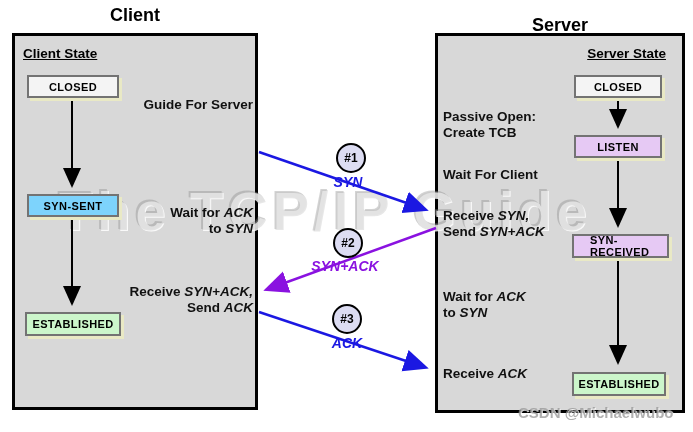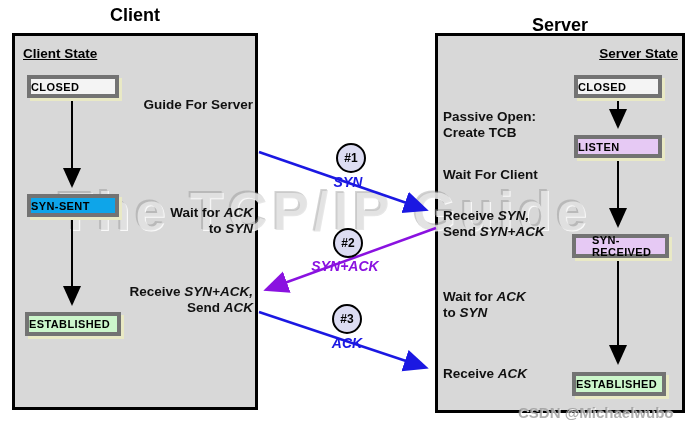--- a/index.html
+++ b/index.html
@@ -10,22 +10,22 @@
   .panel{
     position:absolute;background:#d8d8d8;border:3px solid #000;box-sizing:border-box;z-index:0;
   }
   .panel-title{
     position:absolute;text-align:center;font-weight:bold;font-size:18px;color:#000;z-index:3;
   }
   .state-heading{
     position:absolute;font-weight:bold;font-size:13.5px;text-decoration:underline;z-index:3;color:#000;
   }
   .state-box{
-    position:absolute;border:4px solid #737373;box-sizing:border-box;
-    display:flex;align-items:center;
+    position:absolute;border:2px solid #737373;box-sizing:border-box;
+    display:flex;align-items:center;justify-content:center;
     font-weight:bold;font-size:11px;letter-spacing:.4px;color:#000;
     box-shadow:3px 3px 0 #e9e9c5;z-index:3;
   }
   .ann{
     position:absolute;font-weight:bold;font-size:13.5px;line-height:15.5px;z-index:3;color:#111;
   }
   .ann.right{text-align:right;}
   .it{font-style:italic;}
   .msg-circle{
     position:absolute;width:30px;height:30px;border:2px solid #000;border-radius:50%;
@@ -86,21 +86,21 @@
     <line x1="436" y1="228" x2="268" y2="289" stroke-width="2.5" marker-end="url(#ah-purple)" stroke="#8a12e0"></line>
     <line x1="259" y1="312" x2="424" y2="367" stroke-width="2.5" marker-end="url(#ah-blue)" stroke="#1b18e2"></line>
   </svg>
 
   <div class="state-heading" style="left:23px;top:46px;">Client State</div>
 
   <div class="state-box" style="left: 27px; top: 75px; width: 92px; height: 23px; background-color: rgb(244, 244, 244);">
     <span>CLOSED</span>
   </div>
 
-  <div class="state-box" style="left: 27px; top: 194px; width: 92px; height: 23px; background-color: #0ea5e9;">
+  <div class="state-box" style="left: 27px; top: 194px; width: 92px; height: 23px; background-color: #7dd3fc;">
     <span>SYN-SENT</span>
   </div>
 
   <div class="state-box" style="left: 25px; top: 312px; width: 96px; height: 24px; background-color: rgb(204, 246, 203);">
     <span>ESTABLISHED</span>
   </div>
 
   <div class="ann right" style="left:103px;top:97px;width:150px;">
     <span>Guide For Server</span>
   </div>
@@ -124,21 +124,21 @@
   <div class="msg-circle" style="left: 333px; top: 228px; background-color: rgb(220, 220, 242);">
     <span>#2</span>
   </div>
   <div class="msg-label" style="left: 295px; top: 258px; width: 100px; color: rgb(138, 18, 224);">SYN+ACK</div>
 
   <div class="msg-circle" style="left: 332px; top: 304px; background-color: rgb(220, 220, 242);">
     <span>#3</span>
   </div>
   <div class="msg-label" style="left: 307px; top: 335px; width: 80px; color: rgb(27, 24, 226);">ACK</div>
 
-  <div class="state-heading" style="left:552px;top:46px;width:126px;text-align:right;">Server State</div>
+  <div class="state-heading" style="left:540px;top:46px;width:126px;text-align:right;">Server State</div>
 
   <div class="state-box" style="left: 574px; top: 75px; width: 88px; height: 23px; background-color: rgb(244, 244, 244);">
     <span>CLOSED</span>
   </div>
 
   <div class="state-box" style="left: 574px; top: 135px; width: 88px; height: 23px; background-color: rgb(230, 201, 244);">
     <span>LISTEN</span>
   </div>
 
   <div class="state-box" style="left: 572px; top: 234px; width: 97px; height: 24px; background-color: rgb(230, 201, 244); padding-left: 16px;">

